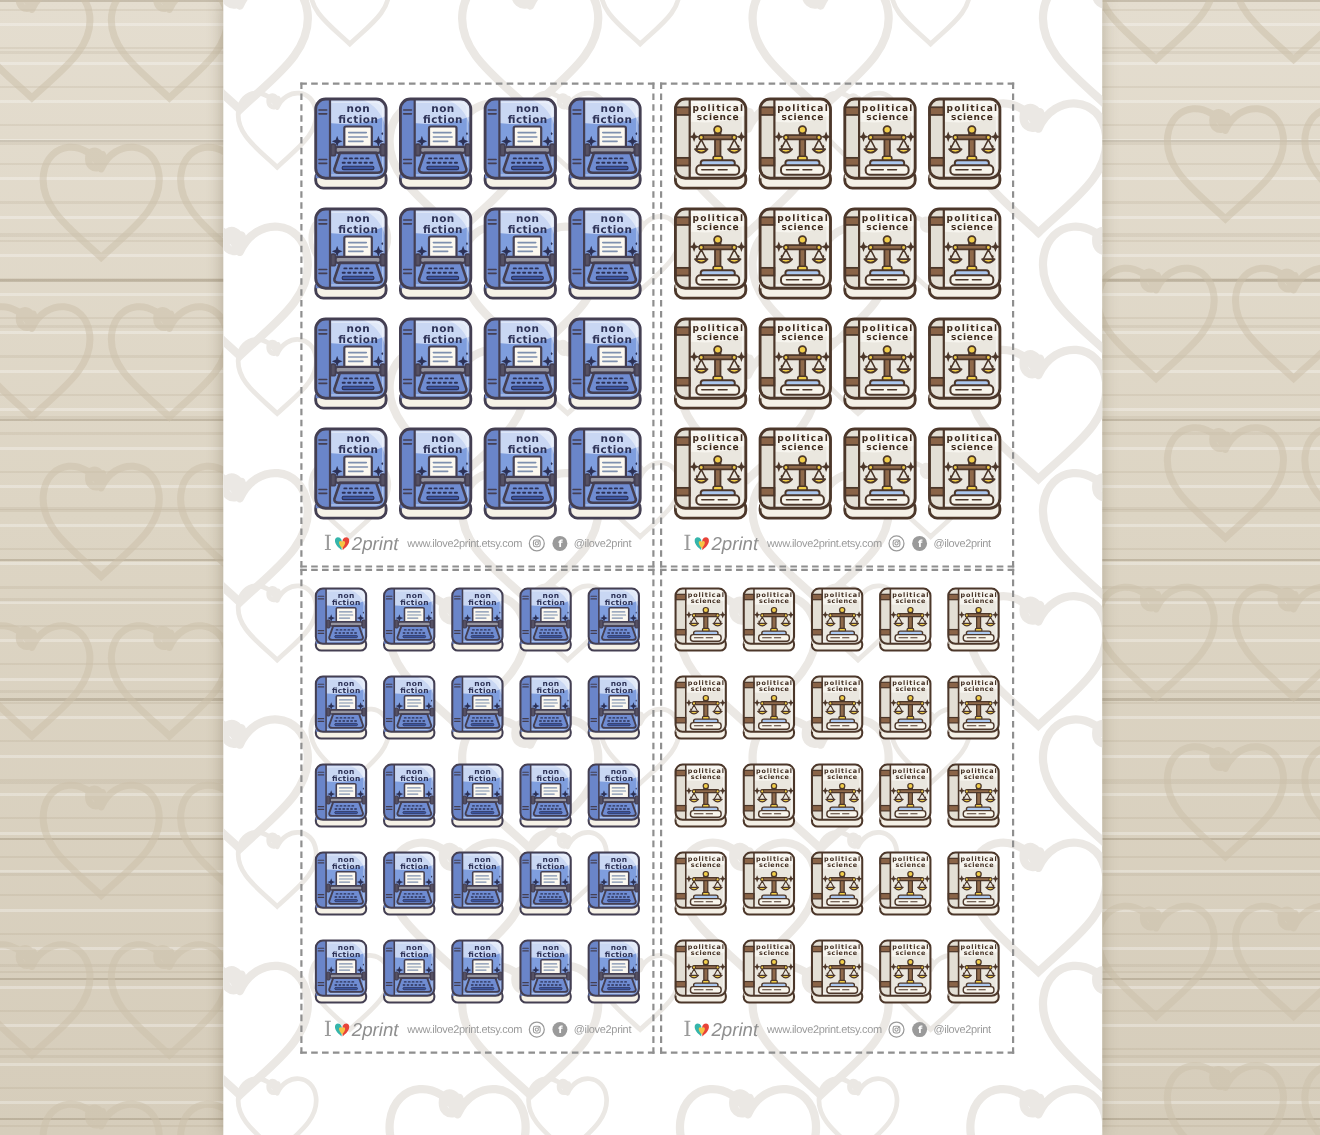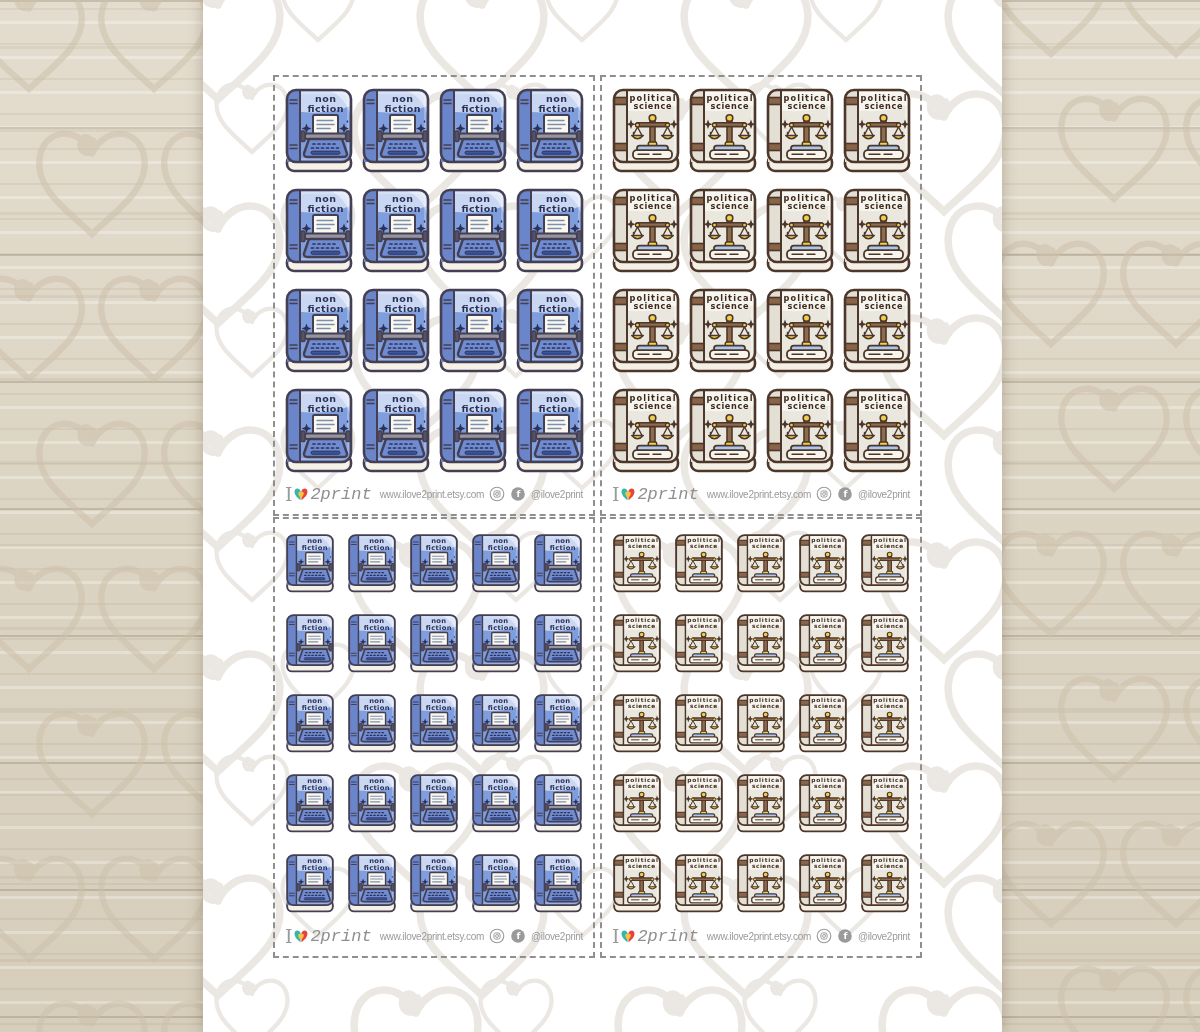--- a/index.html
+++ b/index.html
@@ -35,21 +35,21 @@
   .stk-l{width:70px;height:92px;}
   .stk-s{width:50px;height:64px;}
   .q-footer{
     position:absolute;left:0;right:0;bottom:7px;height:26px;
     display:flex;align-items:center;justify-content:center;gap:5px;
     color:#9a9a9a;white-space:nowrap;
   }
   .logo{display:inline-flex;align-items:center;gap:1px;}
   .logo-i{font-family:"DejaVu Serif","Liberation Serif",serif;font-size:19px;line-height:1;color:#9a9a9a;}
   .logo-heart{width:16px;height:16px;}
-  .logo-suffix{font-family:Liberation Mono, monospace;font-style:italic;font-size:17px;line-height:1;color:#8f8f8f;margin-right:3px;text-align:center;}
+  .logo-suffix{font-family:Liberation Sans, sans-serif;font-style:italic;font-size:17px;line-height:1;color:#8f8f8f;margin-right:3px;text-align:center;}
   .website,.handle{font-size:10px;letter-spacing:-0.3px;color:#9a9a9a;text-align:center;}
   .soc{width:16px;height:16px;}
   .defs-hidden{position:absolute;width:0;height:0;overflow:hidden;}
 </style>
 </head>
 <body>
 
 <svg class="defs-hidden" aria-hidden="true">
   <defs>
     <symbol id="sym-heart" viewBox="0 0 100 100">

